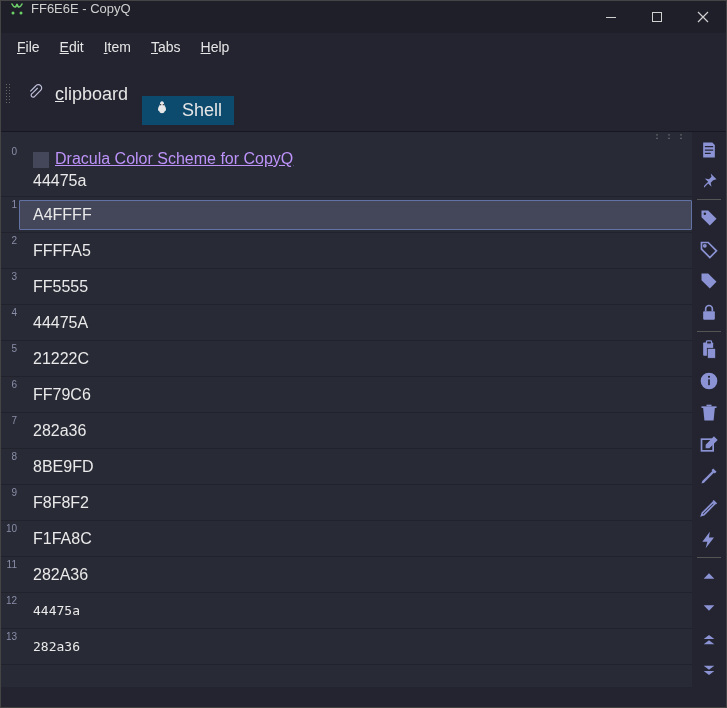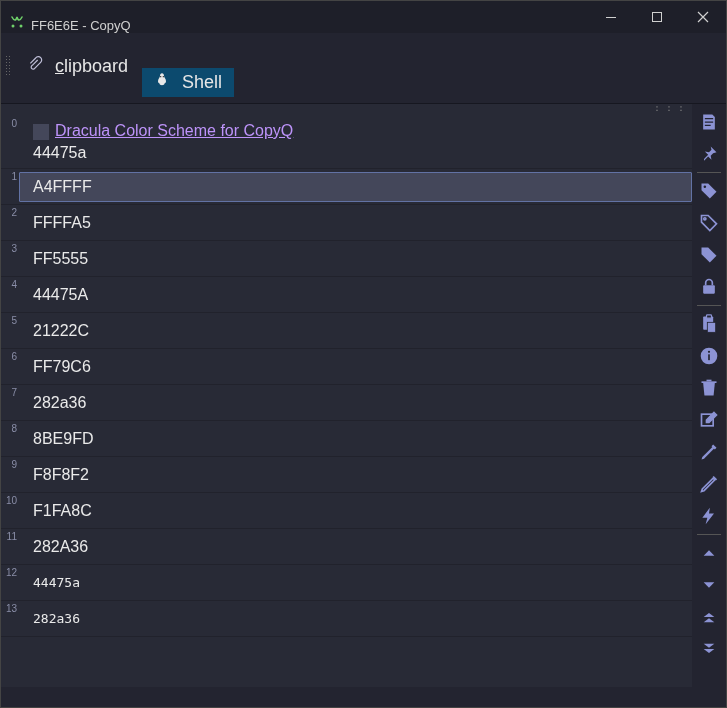--- a/index.html
+++ b/index.html
@@ -12,21 +12,21 @@
     overflow: hidden;
     user-select: none;
   }
   .window { display: flex; flex-direction: column; height: 100%; border: 1px solid #444; }
 
   
   .titlebar {
     height: 32px;
     background: #1e1f29;
     display: flex;
-    align-items: flex-end;
+    align-items: flex-start;
     padding-left: 8px;
     color: #d0d0d0;
     font-size: 13px;
   }
   .titlebar .app-icon { margin-right: 6px; }
   .titlebar .title { flex: 1; }
   .winbtn {
     width: 46px; height: 32px;
     display: flex; align-items: center; justify-content: center;
     font-size: 14px; color: #d0d0d0;
@@ -160,20 +160,27 @@
           <rect x="1.5" y="1.5" width="9" height="9" fill="none" stroke="#d0d0d0" stroke-width="1"></rect>
         </svg>
     </div>
     <div class="winbtn">
       <svg width="12" height="12">
           <path d="M1 1L11 11M11 1L1 11" stroke="#d0d0d0" stroke-width="1.2"></path>
         </svg>
     </div>
   </div>
 
+  <div class="menubar">
+    <div class="menu-item"><span class="ul">F</span><span></span>ile</div>
+    <div class="menu-item"><span class="ul">E</span>dit</div>
+    <div class="menu-item"><span class="ul">I</span>tem</div>
+    <div class="menu-item"><span class="ul">T</span>abs</div>
+    <div class="menu-item"><span class="ul">H</span>elp</div>
+  </div>
 
   <div class="tabbar">
     <div class="grip"></div>
     <div class="tab">
       <span class="icon">
         <svg width="16" height="16" viewBox="0 0 24 24">
             <path d="M16 6l-8 8a3 3 0 104 4l8-8a5 5 0 10-7-7l-8 8" fill="none" stroke="#bfbfd8" stroke-width="1.8"></path>
           </svg>
       </span>
       <span><span class="ul">c</span>lipboard</span>

